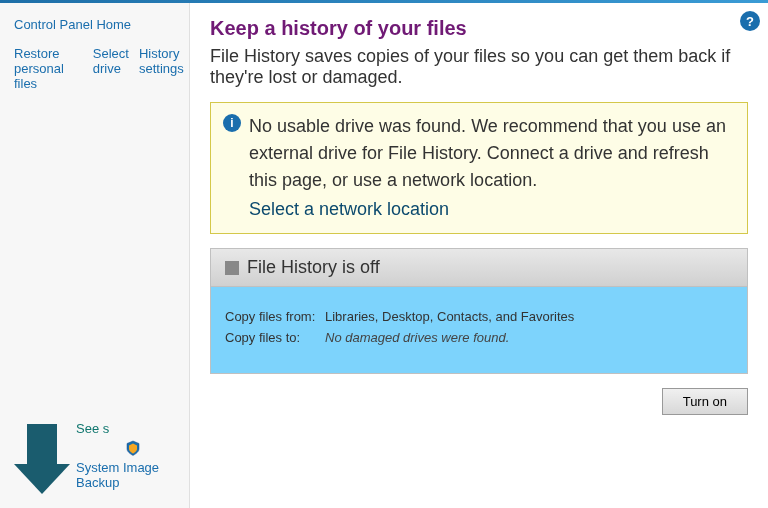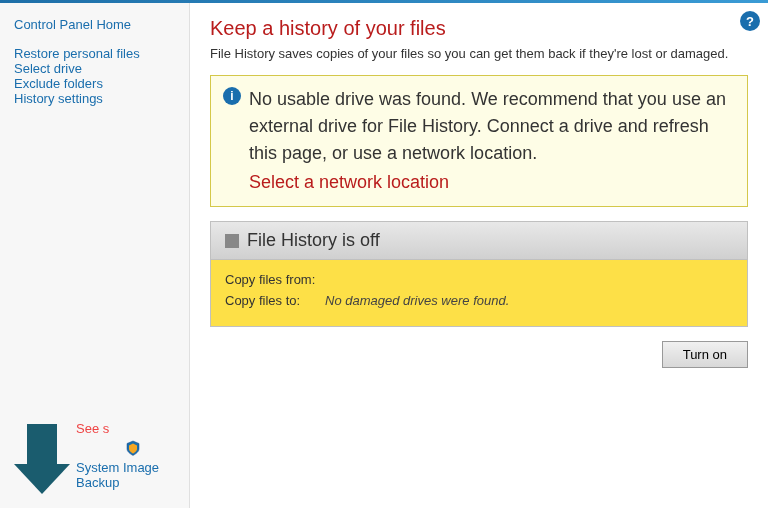--- a/index.html
+++ b/index.html
@@ -40,47 +40,47 @@
       color: #1a6ead;
       font-size: 13px;
       font-weight: 400;
       margin-bottom: 14px;
       cursor: pointer;
       text-decoration: none;
     }
 
     .sidebar-nav {
       display: flex;
-      flex-direction: column;
+      gap: 8px;
     }
 
     .sidebar-link {
       color: #1a6ead;
       font-size: 13px;
       text-decoration: none;
       cursor: pointer;
     }
 
     
     .content {
       flex: 1;
       padding: 14px 20px 14px 20px;
       position: relative;
       overflow: hidden;
     }
 
     .page-title {
       font-size: 20px;
-      font-weight: 400;
-      color: #b91c1c;
+      font-weight: 700;
+      color: #701a75;
       margin-bottom: 6px;
     }
 
     .page-subtitle {
-      font-size: 13px;
+      font-size: 18px;
       color: #333;
       margin-bottom: 14px;
     }
 
     
     .warning-box {
       background: #fefde6;
       border: 1px solid #d4c84a;
       padding: 10px 12px;
       margin-bottom: 14px;
@@ -104,21 +104,21 @@
       margin-top: 1px;
     }
 
     .warning-text {
       font-size: 18px;
       color: #333;
       line-height: 1.5;
     }
 
     .warning-link {
-      color: #b91c1c;
+      color: #0c4a6e;
       text-decoration: none;
       cursor: pointer;
       display: block;
       margin-top: 2px;
     }
 
     
     .file-history-panel {
       border: 1px solid #c0c0c0;
       margin-bottom: 14px;
@@ -140,22 +140,22 @@
       display: inline-block;
     }
 
     .file-history-status {
       font-size: 18px;
       color: #333;
       font-weight: 400;
     }
 
     .file-history-body {
-      padding: 12px 14px;
-      background: #fde047;
+      padding: 22px 14px;
+      background: #7dd3fc;
     }
 
     .info-row {
       display: flex;
       margin-bottom: 6px;
       font-size: 13px;
     }
 
     .info-label {
       width: 100px;
@@ -237,21 +237,21 @@
 
     .bottom-links-area {
       display: flex;
       flex-direction: column;
       gap: 4px;
       padding-bottom: 4px;
     }
 
     .see-also-label {
       font-size: 13px;
-      color: #ef4444;
+      color: #0f766e;
     }
 
     .recovery-label {
       font-size: 13px;
       color: #555;
     }
 
     .system-image-link {
       color: #1a6ead;
       text-decoration: none;
@@ -280,21 +280,20 @@
 <div class="top-border"></div>
 
 <div class="main-layout">
 
   <div class="sidebar">
     <div class="sidebar-full">
       <a class="sidebar-title">Control Panel Home</a>
       <nav class="sidebar-nav">
         <a class="sidebar-link">Restore personal files</a>
         <a class="sidebar-link">Select drive</a>
-        <a class="sidebar-link">Exclude folders</a>
         <a class="sidebar-link">History settings</a>
       </nav>
 
       <div style="margin-top: auto; padding-top: 60px;">
         <div class="bottom-area">
           <div class="arrow-shape">
             <div class="arrow-shaft"></div>
             <div class="arrow-head"></div>
           </div>
           <div class="bottom-links-area">
@@ -328,20 +327,21 @@
     </div>
 
     <div class="file-history-panel">
       <div class="file-history-header">
         <span class="header-icon"></span>
         <span class="file-history-status">File History is off</span>
       </div>
       <div class="file-history-body">
         <div class="info-row">
           <span class="info-label">Copy files from:</span>
+          <span class="info-value">Libraries, Desktop, Contacts, and Favorites</span>
         </div>
         <div class="info-row">
           <span class="info-label">Copy files to:</span>
           <span class="info-value-italic">No damaged drives were found.</span>
         </div>
       </div>
     </div>
 
     <div class="turn-on-area">
       <button class="turn-on-btn">Turn on</button>

